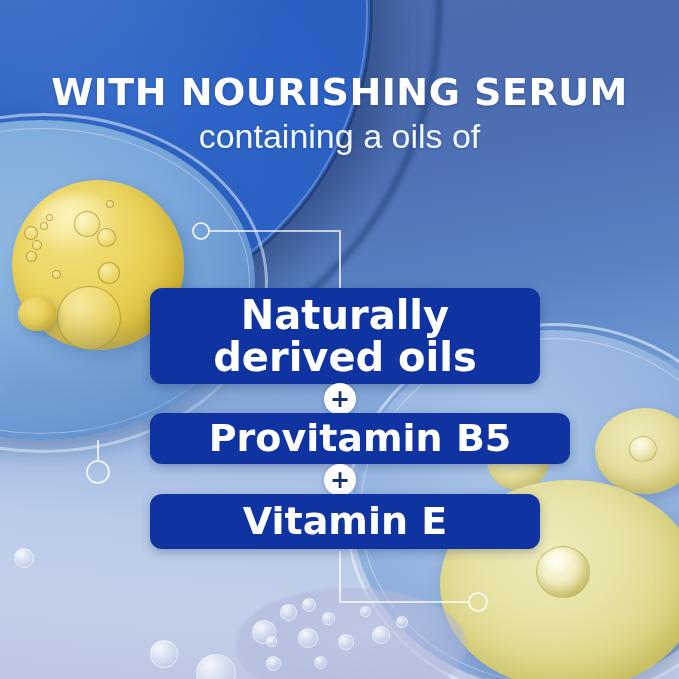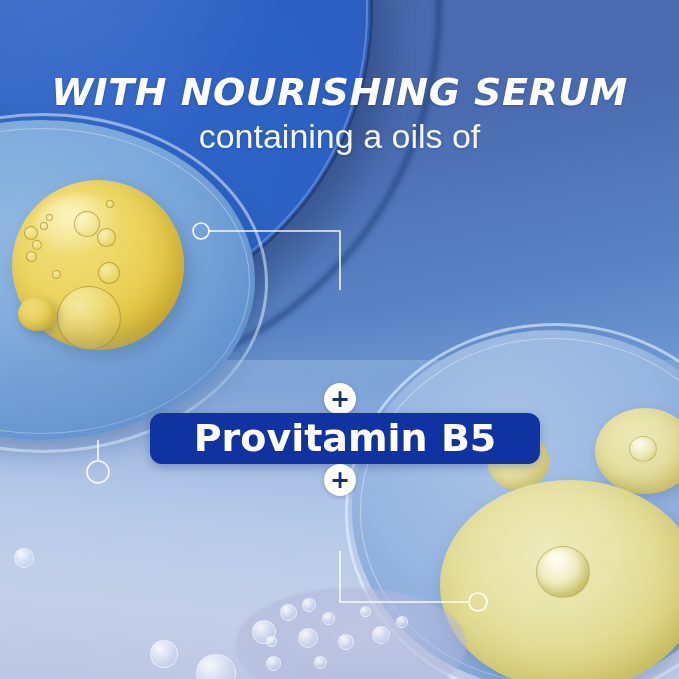--- a/index.html
+++ b/index.html
@@ -178,21 +178,20 @@
   
   #connectors{position:absolute;left:0;top:0;width:679px;height:679px;}
 
   
   #headline{
     position:absolute;left:0;top:70px;width:679px;text-align:center;
     font-size:38px;font-weight:bold;letter-spacing:.5px;color:#ffffff;
     font-family:"DejaVu Sans",sans-serif;
     text-shadow:0 1px 3px rgba(20,45,95,.35);
     white-space:nowrap;
-    font-style:italic;
   }
   #subheadline{
     position:absolute;left:0;top:117px;width:679px;text-align:center;
     font-size:34px;font-weight:300;color:#f2f6fd;
     font-family:"Liberation Sans",sans-serif;
     text-shadow:0 1px 3px rgba(20,45,95,.30);
     white-space:nowrap;
   }
 
   .chip{
@@ -200,21 +199,21 @@
     background:#0f33a0;
     border-radius:12px;
     color:#ffffff;
     font-family:"DejaVu Sans",sans-serif;
     font-weight:bold;
     display:flex;align-items:center;justify-content:center;
     text-align:center;line-height:1.05;
     box-shadow:0 3px 10px rgba(15,35,90,.30);
   }
   #chip-0{left:150px;top:288px;width:390px;height:96px;font-size:40px;}
-  #chip-1{left:150px;top:413px;width:390px;height:51px;font-size:38px;text-align:right;}
+  #chip-1{left:150px;top:413px;width:420px;height:51px;font-size:38px;text-align:right;}
   #chip-2{left:150px;top:494px;width:390px;height:55px;font-size:38px;}
 
   .plus{
     position:absolute;width:32px;height:32px;border-radius:50%;
     background:#ffffff;color:#17306f;
     display:flex;align-items:center;justify-content:center;
     font-size:24px;font-weight:bold;line-height:1;
     font-family:"DejaVu Sans",sans-serif;
     box-shadow:0 1px 4px rgba(15,35,90,.25);
   }
@@ -291,23 +290,29 @@
     <g stroke="#ffffff" stroke-width="1.6" fill="none" opacity="0.95">
       <circle cx="201" cy="231" r="8"></circle>
       <circle cx="98" cy="472" r="11"></circle>
       <circle cx="478" cy="602" r="9"></circle>
     </g>
   </svg>
 
   <div id="headline">WITH NOURISHING SERUM</div>
   <div id="subheadline">containing a oils of</div>
 
+  <div class="chip" id="chip-0">
+    <span>Naturally<br>derived oils</span>
+  </div>
   <div class="plus" id="plus-0">
     <span>+</span>
   </div>
   <div class="chip" id="chip-1">
     <span>Provitamin B5</span>
   </div>
   <div class="plus" id="plus-1">
     <span>+</span>
   </div>
+  <div class="chip" id="chip-2">
+    <span>Vitamin E</span>
+  </div>
 
 </div>
 
 </body></html>

